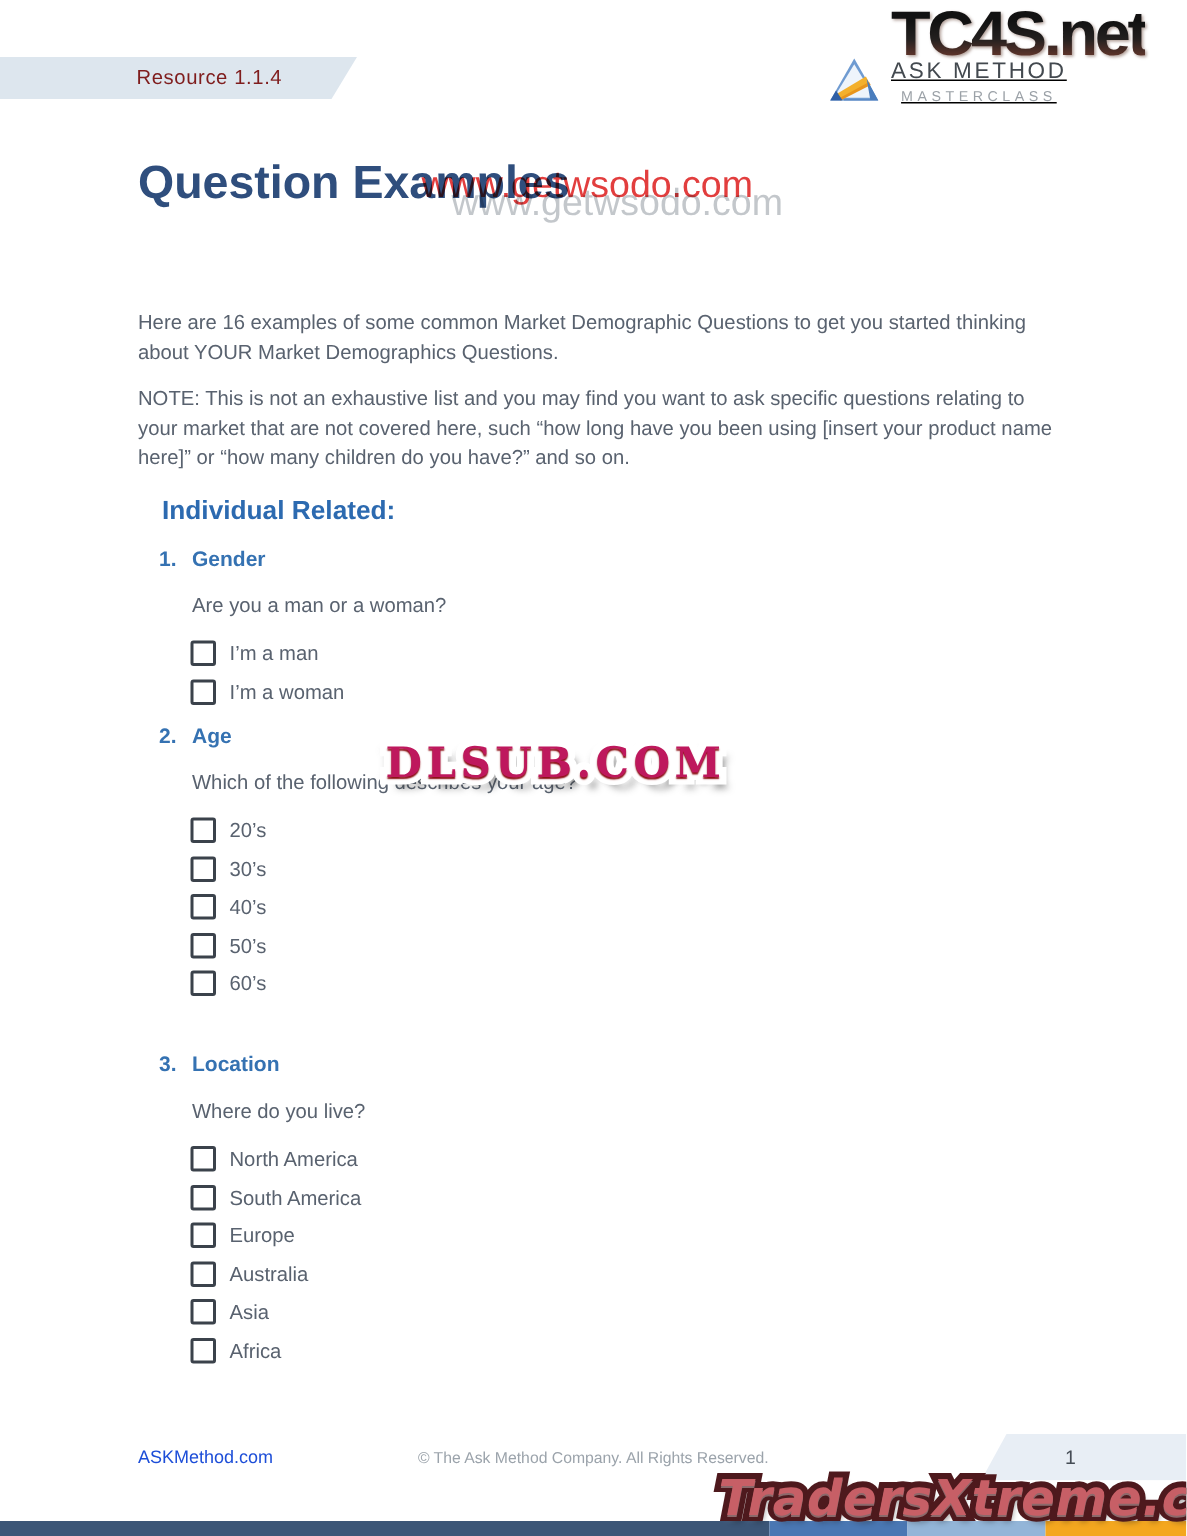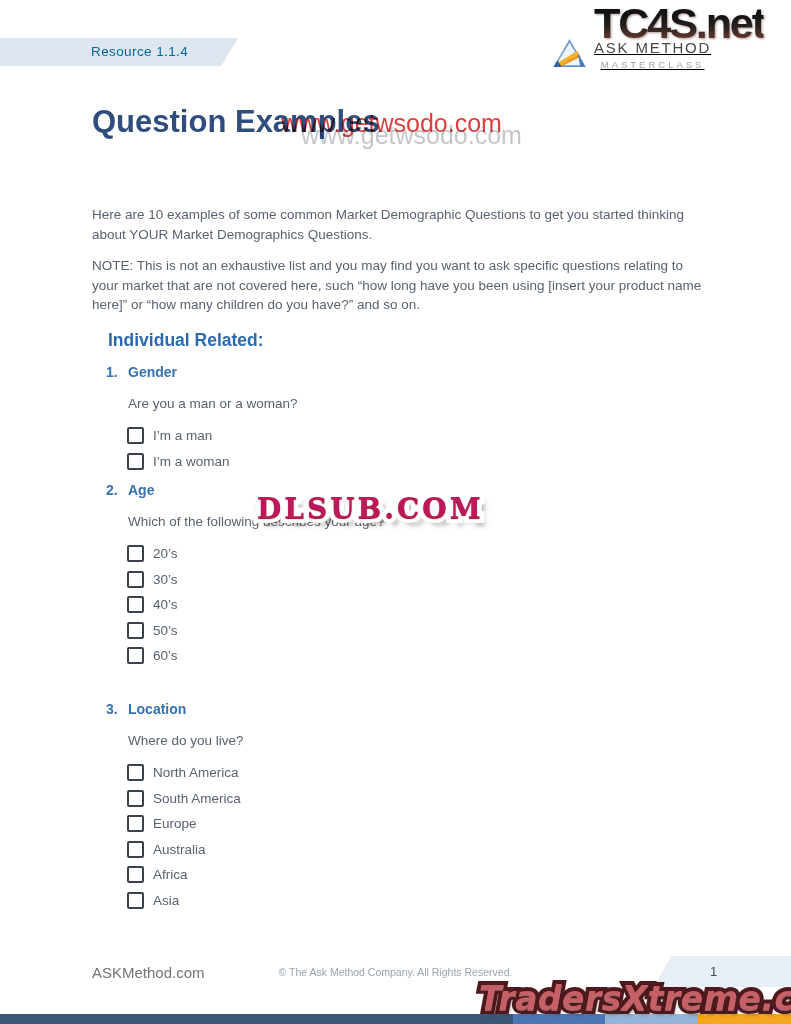--- a/index.html
+++ b/index.html
@@ -8,21 +8,21 @@
     position:relative; width:791px; height:1024px; background:#ffffff;
     font-family:"Liberation Sans", sans-serif; overflow:hidden;
   }
 
   
   .resource-banner {
     position:absolute; left:0; top:38px; width:238px; height:28px;
     background:#dde6ee;
     clip-path:polygon(0 0, 100% 0, calc(100% - 17px) 100%, 0 100%);
     line-height:28px; padding-left:91px;
-    font-size:13.5px; color:#0369a1; letter-spacing:.4px;
+    font-size:13.5px; color:#7f1d1d; letter-spacing:.4px;
   }
   .brand { position:absolute; left:553px; top:36px; display:flex; align-items:center;text-decoration:underline; }
   .brand svg { width:33px; height:30px; margin-right:8px; }
   .brand-text { display:flex; flex-direction:column; align-items:center; padding-top:3px; }
   .brand-name { font-size:15px; letter-spacing:1.8px; color:#43494f; font-weight:400; }
   .brand-sub  { font-size:9.5px; letter-spacing:3px; color:#9ba1a7; margin-top:3px; }
 
   .tc4s {
     position:absolute; left:594px; top:0px; z-index:6;
     font-size:40px; font-weight:800; letter-spacing:-2px;
@@ -81,21 +81,21 @@
     font-size:28px; letter-spacing:3px; line-height:46px;
     color:#be185d; text-shadow:0 1px 1px #8c0e13;
   }
   .dlsub::before {
     content:attr(data-text); position:absolute; inset:0; z-index:-1;
     color:#ffffff; -webkit-text-stroke:10px #ffffff;
     text-shadow:6px 7px 5px rgba(50,50,50,.55), -4px 2px 4px rgba(120,120,120,.35);
   }
 
   
-  .footer-site { position:absolute; left:92px; top:964px; font-size:15px; color:#737373; }
+  .footer-site { position:absolute; left:92px; top:964px; font-size:12px; color:#1d4ed8; }
   .footer-copy { position:absolute; left:0; top:966px; width:791px; text-align:center;
                  font-size:10.5px; color:#9ba3ab; }
   .page-tab {
     position:absolute; right:0; top:956px; width:137px; height:31px;
     background:#e8eef5; clip-path:polygon(17px 0, 100% 0, 100% 100%, 0 100%);
     display:flex; align-items:center; padding-left:56px;
     font-size:13px; color:#454c55;
   }
 
   .traders {
@@ -141,21 +141,21 @@
   </div>
 
   <div class="tc4s">TC4S.net</div>
 
   <div class="title">
     <div>Question Examples</div>
   </div>
   <div class="wm-gray">www.getwsodo.com</div>
   <div class="wm-red">www.getwsodo.com</div>
 
-  <p class="para p1">Here are 10 examples of some common Market Demographic Questions to get you started thinking about YOUR Market Demographics Questions.</p>
+  <p class="para p1">Here are 16 examples of some common Market Demographic Questions to get you started thinking about YOUR Market Demographics Questions.</p>
   <p class="para p2">NOTE: This is not an exhaustive list and you may find you want to ask specific questions relating to your market that are not covered here, such “how long have you been using [insert your product name here]” or “how many children do you have?” and so on.</p>
 
   <div class="section-heading">Individual Related:</div>
 
   <div class="qblock qb1">
     <div class="q-head">
       <span class="q-num">1.</span>
       <span class="q-label">Gender</span>
     </div>
     <div class="q-question">Are you a man or a woman?</div>
@@ -221,25 +221,25 @@
       <div class="opt">
         <span class="cb"></span>
         <span class="opt-label">Europe</span>
       </div>
       <div class="opt">
         <span class="cb"></span>
         <span class="opt-label">Australia</span>
       </div>
       <div class="opt">
         <span class="cb"></span>
+        <span class="opt-label">Asia</span>
+      </div>
+      <div class="opt">
+        <span class="cb"></span>
         <span class="opt-label">Africa</span>
-      </div>
-      <div class="opt">
-        <span class="cb"></span>
-        <span class="opt-label">Asia</span>
       </div>
     </div>
   </div>
 
   <div class="footer-site">ASKMethod.com</div>
   <div class="footer-copy">© The Ask Method Company. All Rights Reserved.</div>
   <div class="page-tab">
     <span>1</span>
   </div>
 

